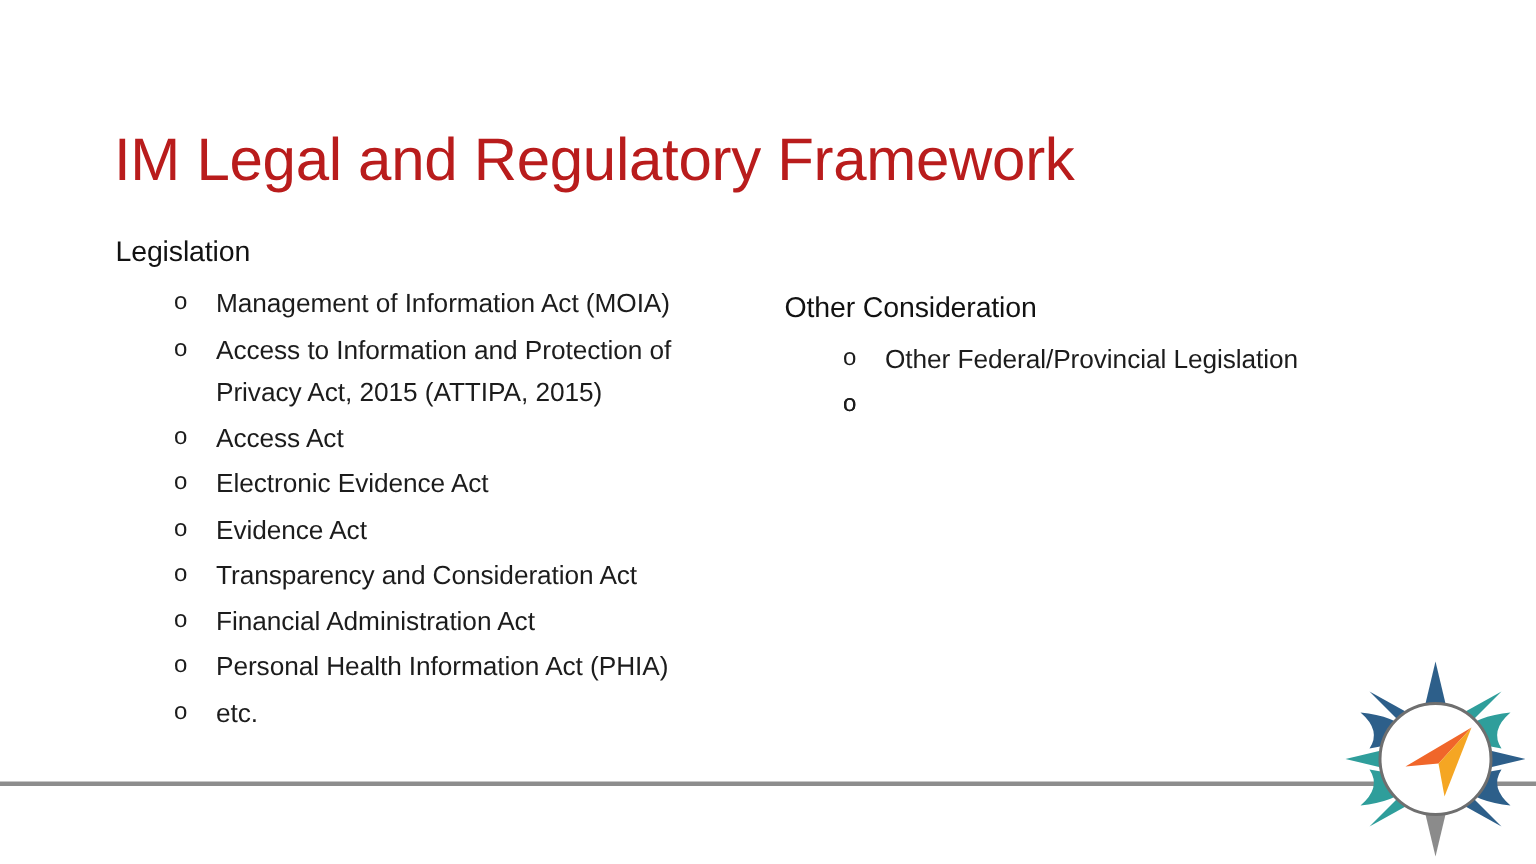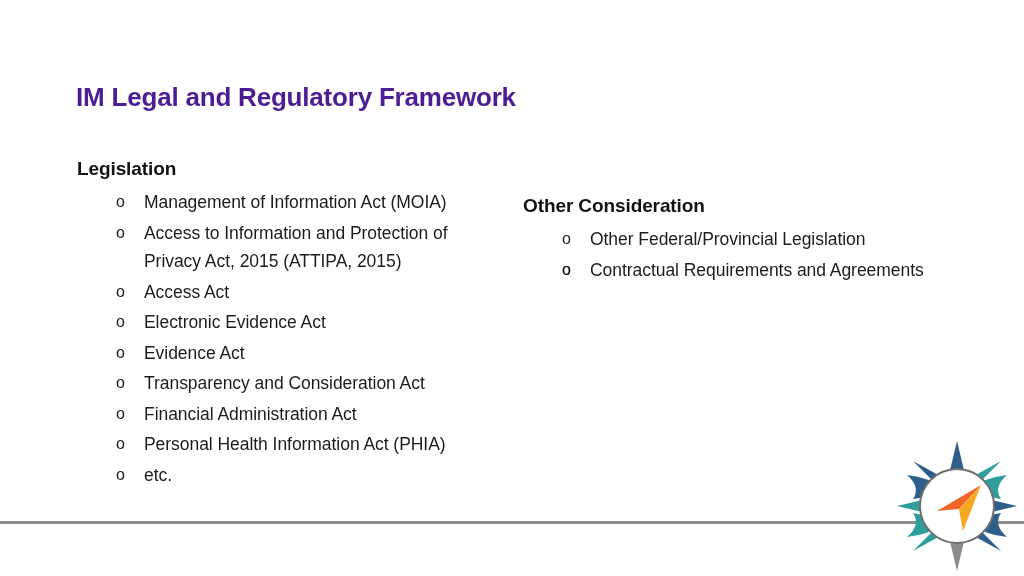--- a/index.html
+++ b/index.html
@@ -21,39 +21,39 @@
     background: #ffffff;
     overflow: hidden;
   }
 
   
   .slide-title {
     position: absolute;
     left: 76px;
     top: 56px;
     width: 880px;
-    font-size: 26px;
-    font-weight: 700;
+    font-size: 40px;
+    font-weight: 400;
     line-height: 48px;
     letter-spacing: -0.2px;
-    color: #4c1d95;
+    color: #b91c1c;
     white-space: nowrap;
   }
 
   
   .col {
     position: absolute;
     top: 156px;
   }
   .col-left  { left: 70px;  width: 430px; }
   .col-right { left: 516px; width: 440px; margin-top: 37px; }
 
   .col-heading {
     font-size: 19px;
-    font-weight: 700;
+    font-weight: 400;
     line-height: 26px;
     color: #121212;
     margin: 0 0 6px 7px;
     letter-spacing: -0.1px;
   }
 
   ul.bullets {
     list-style: none;
     margin: 0;
     padding: 0;
@@ -155,21 +155,20 @@
     <ul class="bullets">
       <li>
         <span class="marker">o</span>
         <span class="txt">Other Federal/Provincial Legislation</span>
       </li>
       <li>
         <span class="marker">o</span>
       </li>
       <li>
         <span class="marker">o</span>
-        <span class="txt">Contractual Requirements and Agreements</span>
       </li>
     </ul>
   </div>
 
   <div class="bottom-rule"></div>
 
   <div class="compass-logo">
     <svg viewBox="0 0 128 139" xmlns="http://www.w3.org/2000/svg" aria-hidden="true">
       <g>
 

